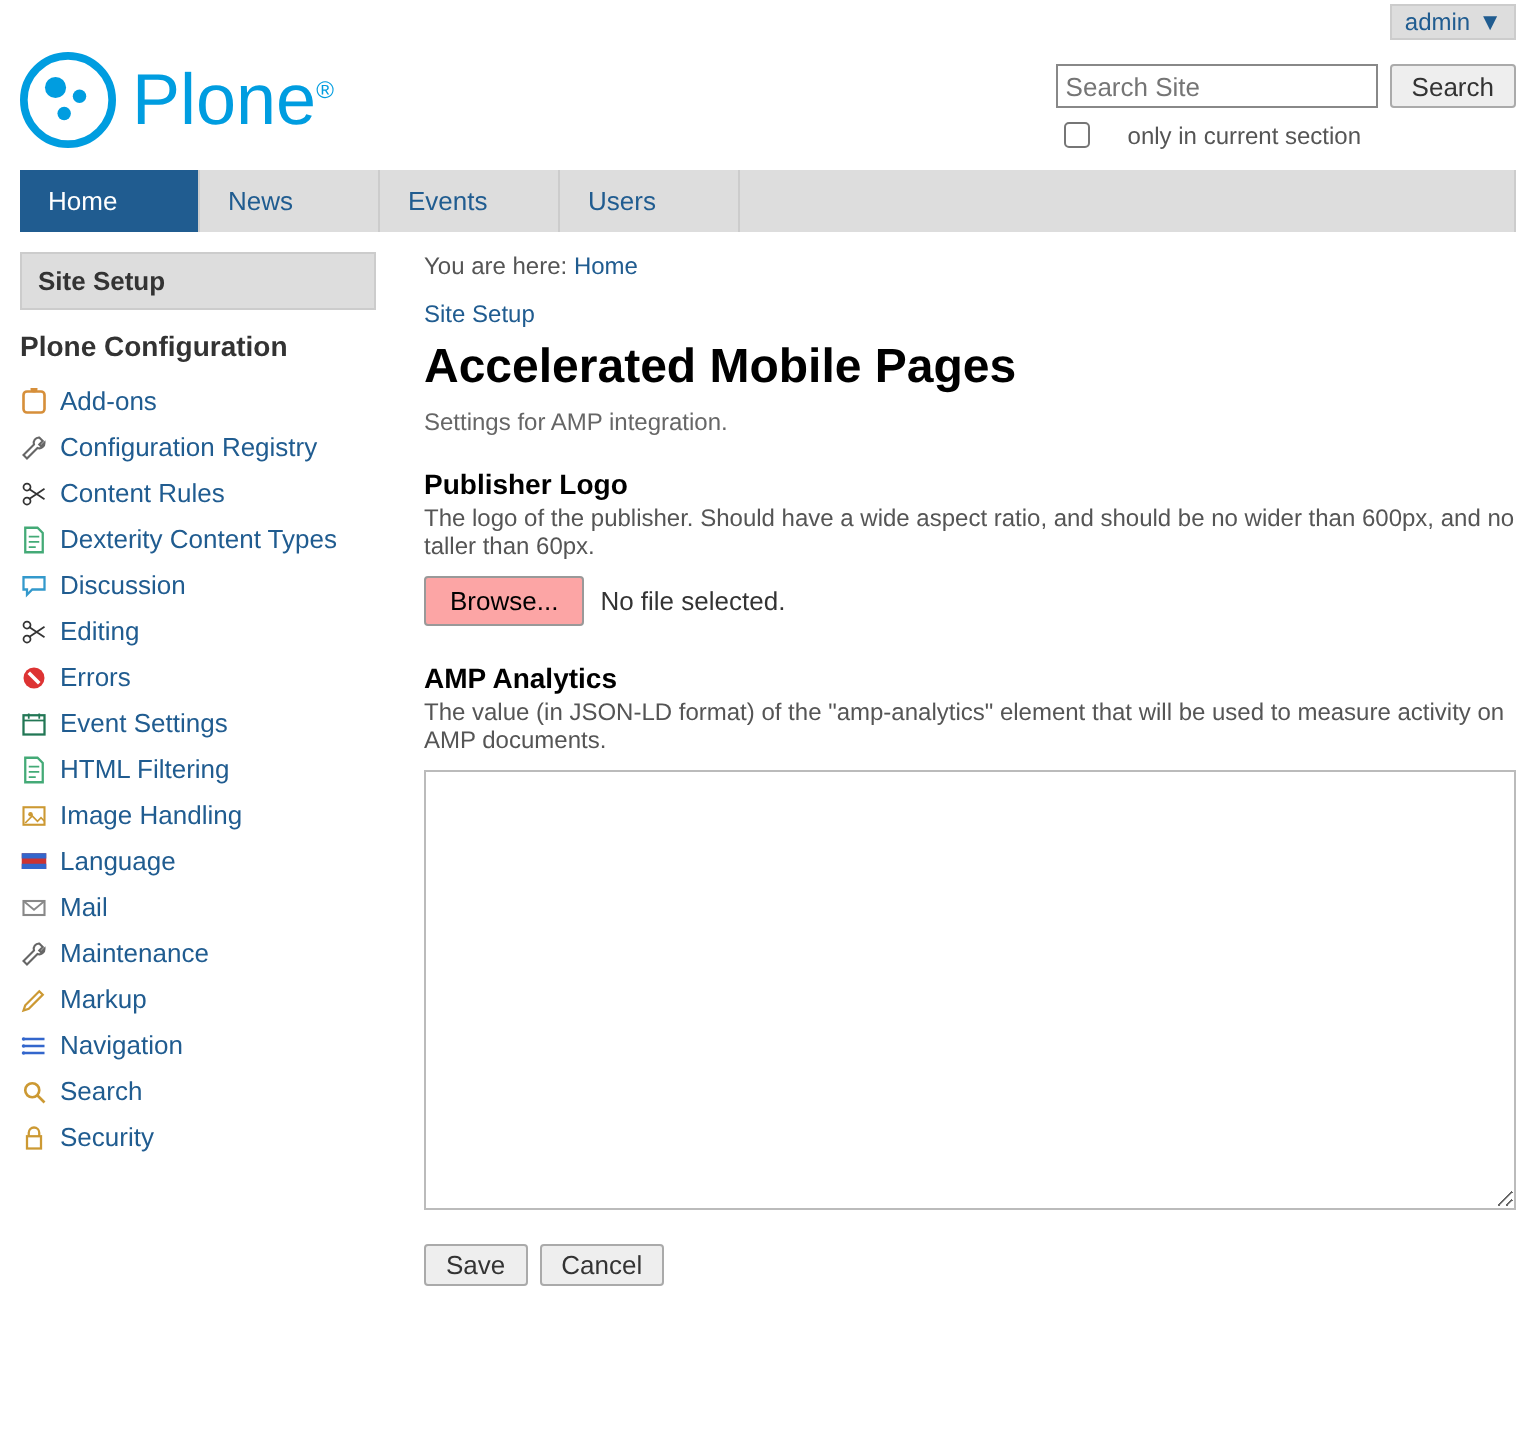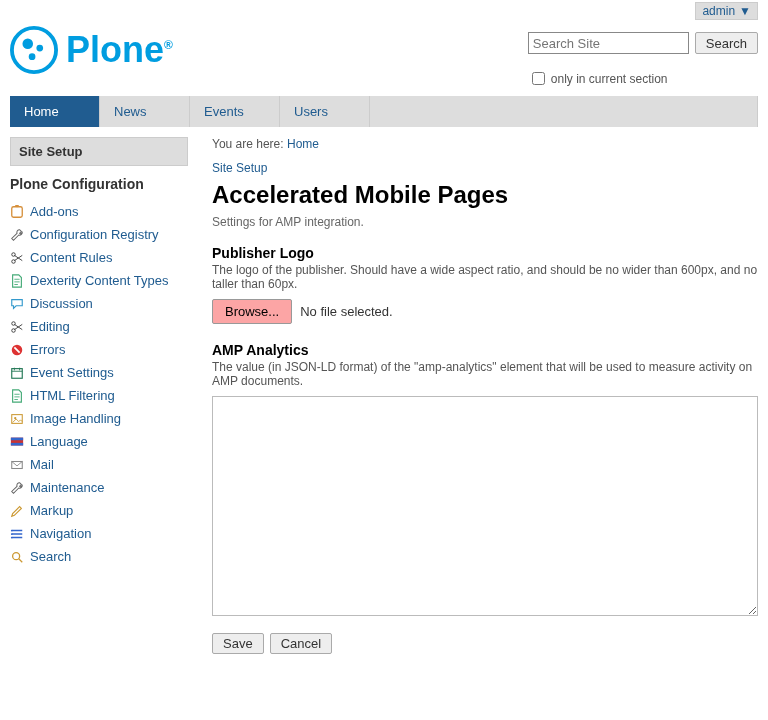--- a/index.html
+++ b/index.html
@@ -5,28 +5,28 @@
   * { box-sizing: border-box; }
   body { margin:0; font-family: Arial, Helvetica, sans-serif; font-size:13px; color:#333; background:#fff; width:768px; }
   a { color:#205c90; text-decoration:none; }
 
   .topbar { height:22px; display:flex; justify-content:flex-end; align-items:center; padding:0 10px 0 0; gap:4px;}
   .user-chip { background:#ddd; border:1px solid #ccc; padding:1px 6px; font-size:12px; color:#205c90; display:flex; align-items:center; gap:4px; cursor:pointer;margin-left:34px; }
 
   .header { display:flex; align-items:flex-start; justify-content:space-between; padding:4px 10px 8px 10px; }
   .logo-block { display:flex; align-items:center; gap:8px; color:#009de0; }
   .logo-svg { width:48px; height:48px; }
-  .logo-text { font-size:36px; font-weight:700; color:#009de0; position:relative; }
+  .logo-text { font-size:36px; font-weight:400; color:#009de0; position:relative; }
   .logo-reg { font-size:12px; vertical-align:super; color:#009de0; }
 
   .search-block { padding-top:6px; }
   .search-row { display:flex; gap:6px; }
   .search-input { width:161px; height:22px; font-size:13px; padding:2px 4px; border:1px solid #888; color:#777;}
   .btn { background:#eee; border:1px solid #aaa; font-size:13px; padding:2px 10px; cursor:pointer; border-radius:2px; color:#333;}
-  .only-row { margin-top:15px; font-size:12px; display:flex; align-items:center; gap:3px; color:#555;}
+  .only-row { margin-top:4px; font-size:12px; display:flex; align-items:center; gap:16px; color:#555;}
 
   .globalnav { display:flex; margin:0 10px; background:#ddd; }
   .globalnav .tab { padding:8px 14px; border-right:1px solid #ccc; color:#205c90; cursor:pointer; min-width:90px; }
   .globalnav .tab.active { background:#205c90; color:#fff; }
   .globalnav .filler { flex:1; }
 
   .columns { display:flex; padding:10px 10px 20px 10px; gap:24px; }
   .sidebar { width:178px; flex:0 0 178px; }
   .portlet-header { background:#ddd; border:1px solid #ccc; padding:6px 8px; font-weight:bold; font-size:13px; color:#333; margin-bottom:10px;}
   .section-title { font-weight:bold; font-size:14px; margin:6px 0 8px 0; color:#333;}
@@ -238,20 +238,29 @@
         </a>
         <a href="#" class="navitem">
           <span class="icon">
             <svg viewBox="0 0 16 16" width="14" height="14">
               <circle cx="7" cy="7" r="4" fill="none" stroke="#c93" stroke-width="1.5"></circle>
               <path d="M10 10l4 4" stroke="#c93" stroke-width="1.5"></path>
             </svg>
           </span>
           <span>Search</span>
         </a>
+        <a href="#" class="navitem">
+          <span class="icon">
+            <svg viewBox="0 0 16 16" width="14" height="14">
+              <rect x="4" y="7" width="8" height="7" fill="none" stroke="#c93" stroke-width="1.3"></rect>
+              <path d="M5 7V5a3 3 0 0 1 6 0v2" fill="none" stroke="#c93" stroke-width="1.3"></path>
+            </svg>
+          </span>
+          <span>Security</span>
+        </a>
       </div>
   </div>
 
   <div class="main">
     <div class="breadcrumb">
       <span>You are here:</span>
       <a href="#">Home</a>
     </div>
 
     <a href="#" class="back-link">Site Setup</a>

